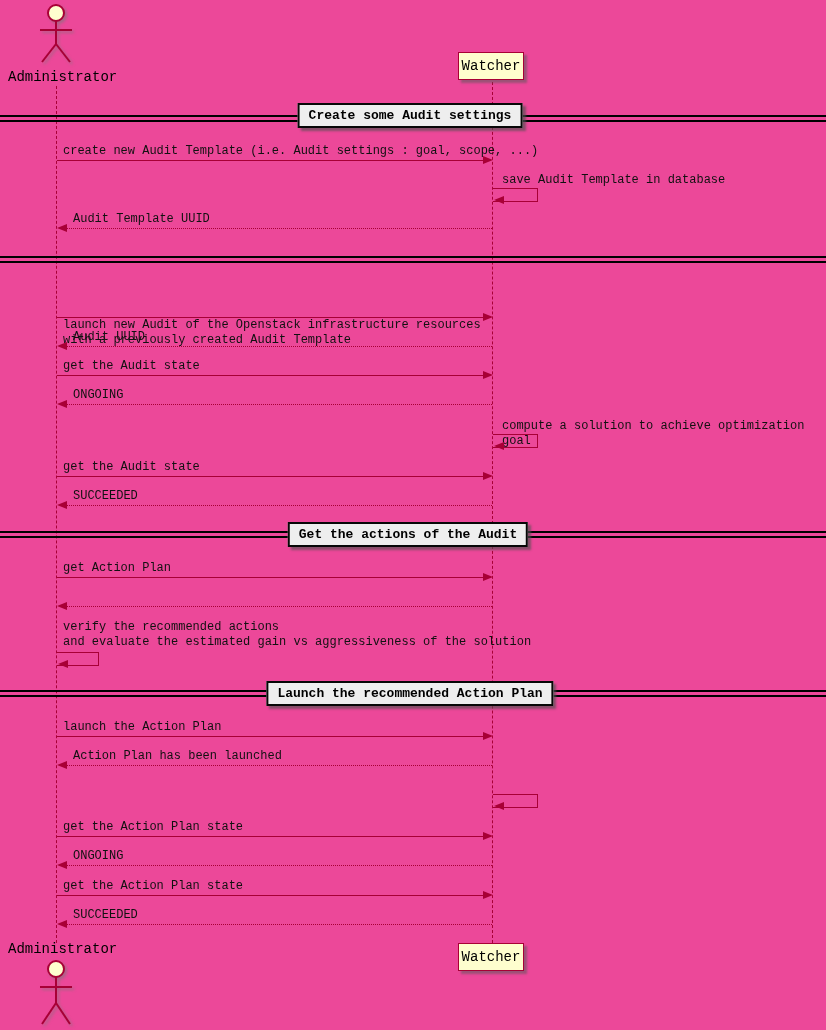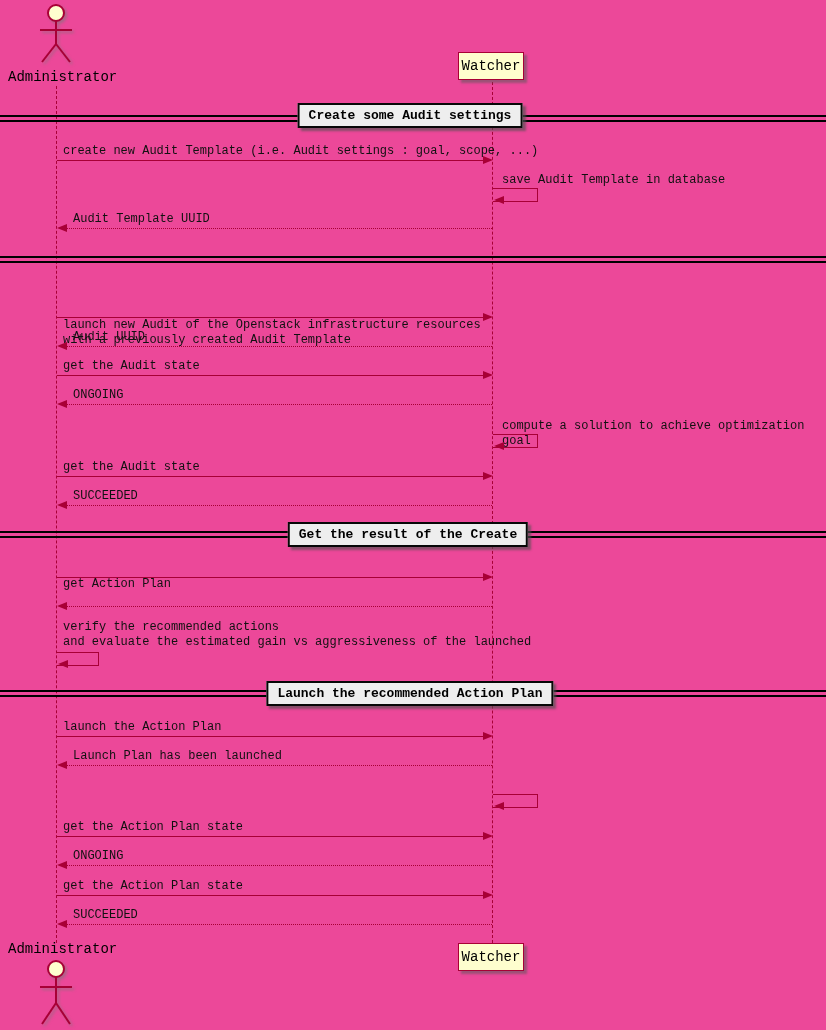--- a/index.html
+++ b/index.html
@@ -102,42 +102,42 @@
 
   <div class="msg-text" style="left:63px;top:460px;">get the Audit state</div>
   <div class="line-solid" style="left:57px;top:476px;width:427px;"></div>
   <div class="ah-r" style="left:483px;top:472px;"></div>
 
   <div class="msg-text" style="left:73px;top:489px;">SUCCEEDED</div>
   <div class="line-dotted" style="left:60px;top:505px;width:432px;"></div>
   <div class="ah-l" style="left:57px;top:501px;"></div>
 
   <div class="divider-lines" style="top:531px;"></div>
-  <div class="divider-box" style="left:408px;top:522px;">Get the result of the Create</div>
+  <div class="divider-box" style="left:408px;top:522px;">Get the actions of the Audit</div>
 
-  <div class="msg-text" style="left:63px;top:561px;margin-top:16px;">get Action Plan</div>
+  <div class="msg-text" style="left:63px;top:561px;">get Action Plan</div>
   <div class="line-solid" style="left:57px;top:577px;width:427px;"></div>
   <div class="ah-r" style="left:483px;top:573px;"></div>
 
   <div class="line-dotted" style="left:60px;top:606px;width:432px;"></div>
   <div class="ah-l" style="left:57px;top:602px;"></div>
 
   <div class="msg-text" style="left:63px;top:620px;">verify the recommended actions
-and evaluate the estimated gain vs aggressiveness of the launched</div>
+and evaluate the estimated gain vs aggressiveness of the solution</div>
   <div class="self-loop" style="left:57px;top:652px;width:41px;height:12px;"></div>
   <div class="ah-l" style="left:58px;top:660px;"></div>
 
   <div class="divider-lines" style="top:690px;"></div>
   <div class="divider-box" style="left:410px;top:681px;">Launch the recommended Action Plan</div>
 
   <div class="msg-text" style="left:63px;top:720px;">launch the Action Plan</div>
   <div class="line-solid" style="left:57px;top:736px;width:427px;"></div>
   <div class="ah-r" style="left:483px;top:732px;"></div>
 
-  <div class="msg-text" style="left:73px;top:749px;">Launch Plan has been launched</div>
+  <div class="msg-text" style="left:73px;top:749px;">Action Plan has been launched</div>
   <div class="line-dotted" style="left:60px;top:765px;width:432px;"></div>
   <div class="ah-l" style="left:57px;top:761px;"></div>
 
   <div class="self-loop" style="left:493px;top:794px;width:44px;height:12px;"></div>
   <div class="ah-l" style="left:494px;top:802px;"></div>
 
   <div class="msg-text" style="left:63px;top:820px;">get the Action Plan state</div>
   <div class="line-solid" style="left:57px;top:836px;width:427px;"></div>
   <div class="ah-r" style="left:483px;top:832px;"></div>
 

